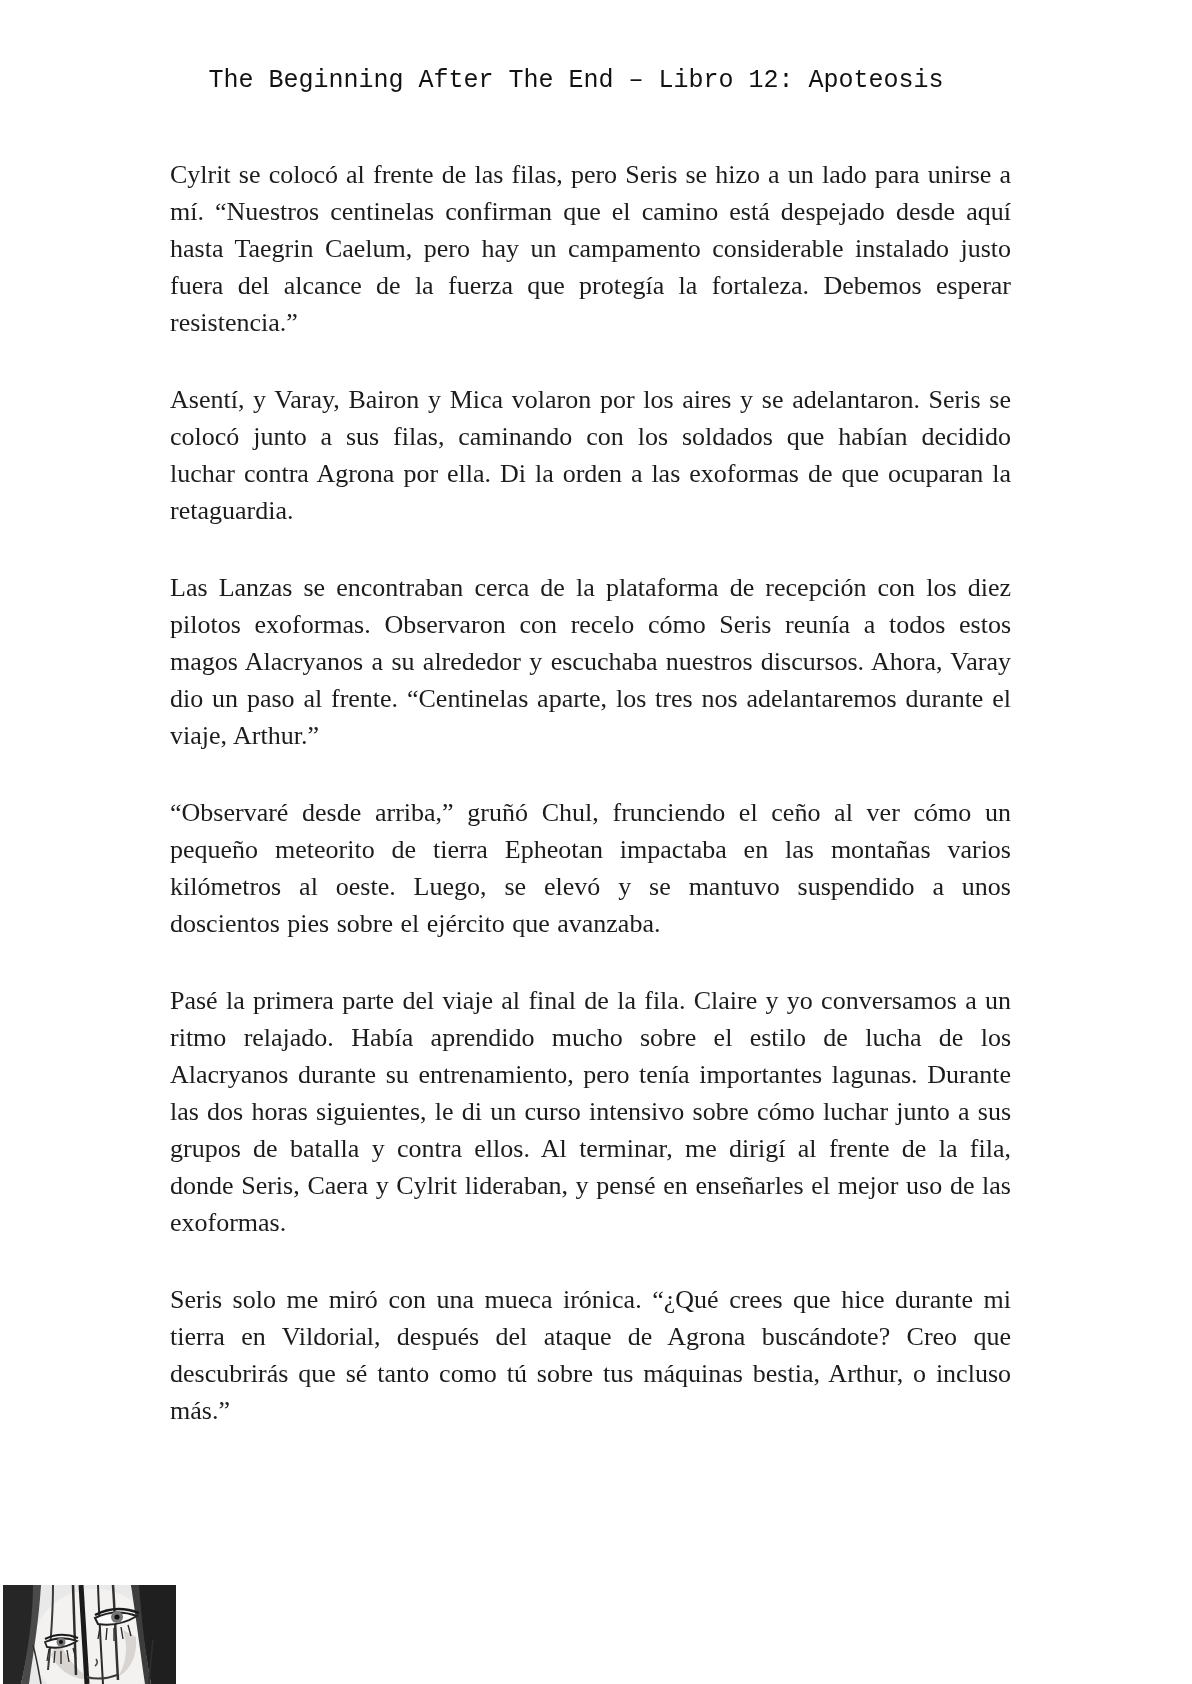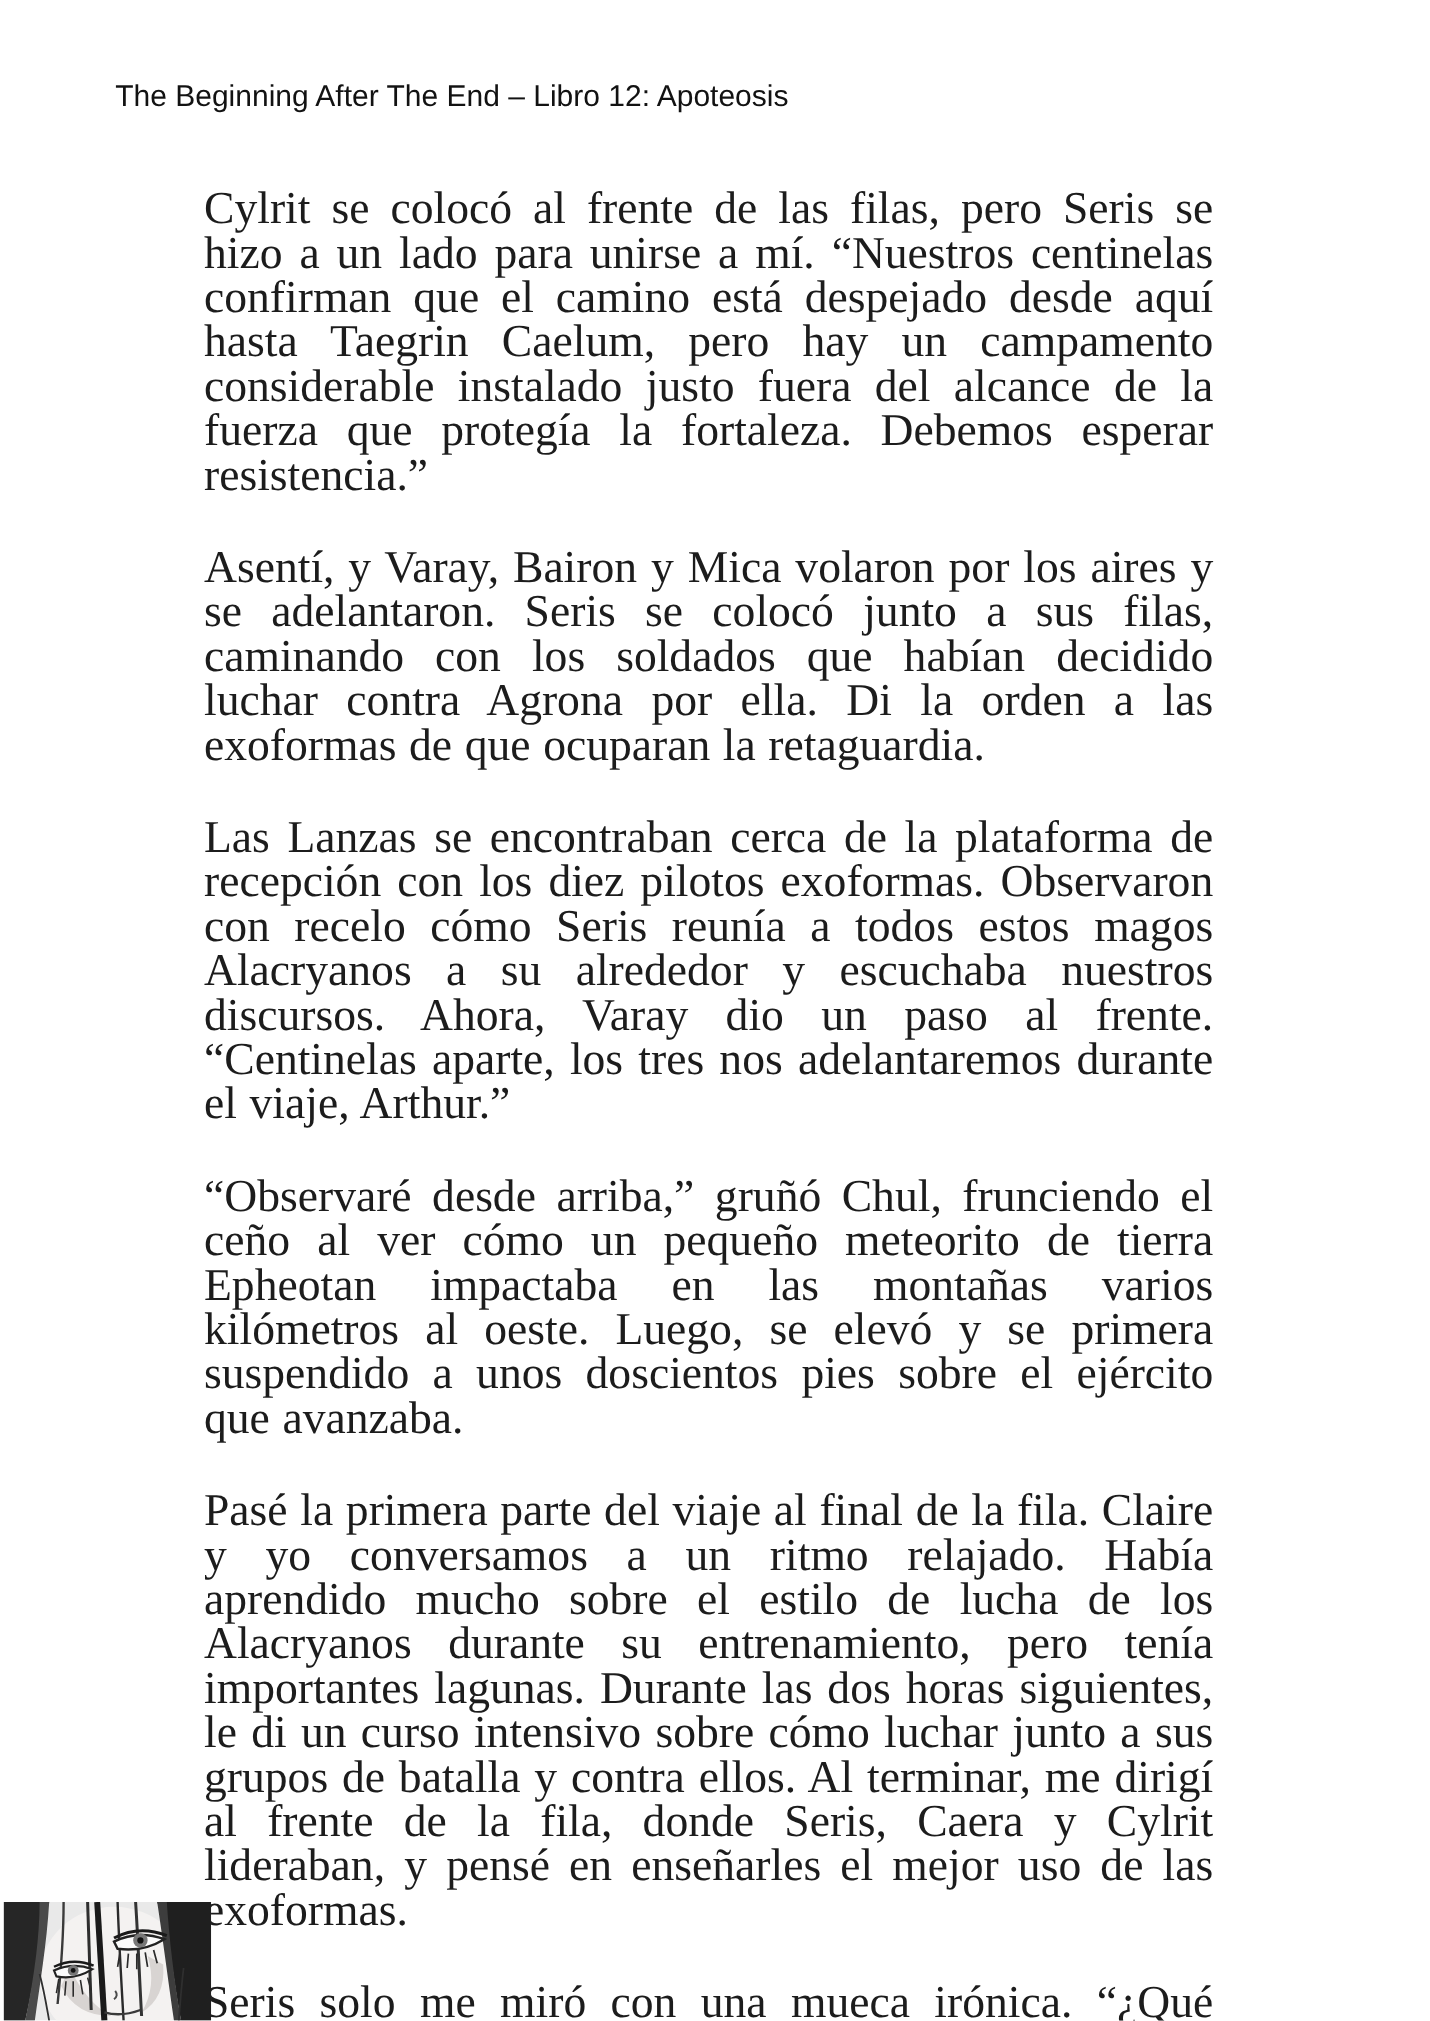--- a/index.html
+++ b/index.html
@@ -14,35 +14,35 @@
     background: #ffffff;
     overflow: hidden;
     font-family: "Liberation Serif", serif;
     color: #1c1c1c;
   }
   .title-block {
     position: absolute;
     top: 62px;
     left: 96px;
     width: 960px;
-    text-align: left;
-    font-family: Liberation Sans, sans-serif;
+    text-align: center;
+    font-family: Liberation Mono, monospace;
     font-size: 25px;
     line-height: 37px;
     color: #121212;
     font-weight: 400;
   }
   .body-text {
     position: absolute;
     top: 156px;
     left: 170px;
     width: 841px;
   }
   .para {
-    font-size: 38px;
+    font-size: 26px;
     line-height: 37px;
     text-align: justify;
     text-align-last: left;
     margin: 0 0 40px 0;
     word-spacing: 1px;
   }
   .footer-art {
     position: absolute;
     left: 3px;
     top: 1585px;
@@ -57,21 +57,21 @@
 <div class="page">
 
   <div class="title-block">
     <div>The Beginning After The End – Libro 12: Apoteosis</div>
   </div>
 
   <div class="body-text">
     <p class="para">Cylrit se colocó al frente de las filas, pero Seris se hizo a un lado para unirse a mí. “Nuestros centinelas confirman que el camino está despejado desde aquí hasta Taegrin Caelum, pero hay un campamento considerable instalado justo fuera del alcance de la fuerza que protegía la fortaleza. Debemos esperar resistencia.”</p>
     <p class="para">Asentí, y Varay, Bairon y Mica volaron por los aires y se adelantaron. Seris se colocó junto a sus filas, caminando con los soldados que habían decidido luchar contra Agrona por ella. Di la orden a las exoformas de que ocuparan la retaguardia.</p>
     <p class="para">Las Lanzas se encontraban cerca de la plataforma de recepción con los diez pilotos exoformas. Observaron con recelo cómo Seris reunía a todos estos magos Alacryanos a su alrededor y escuchaba nuestros discursos. Ahora, Varay dio un paso al frente. “Centinelas aparte, los tres nos adelantaremos durante el viaje, Arthur.”</p>
-    <p class="para">“Observaré desde arriba,” gruñó Chul, frunciendo el ceño al ver cómo un pequeño meteorito de tierra Epheotan impactaba en las montañas varios kilómetros al oeste. Luego, se elevó y se primera suspendido a unos doscientos pies sobre el ejército que avanzaba.</p>
+    <p class="para">“Observaré desde arriba,” gruñó Chul, frunciendo el ceño al ver cómo un pequeño meteorito de tierra Epheotan impactaba en las montañas varios kilómetros al oeste. Luego, se elevó y se mantuvo suspendido a unos doscientos pies sobre el ejército que avanzaba.</p>
     <p class="para">Pasé la primera parte del viaje al final de la fila. Claire y yo conversamos a un ritmo relajado. Había aprendido mucho sobre el estilo de lucha de los Alacryanos durante su entrenamiento, pero tenía importantes lagunas. Durante las dos horas siguientes, le di un curso intensivo sobre cómo luchar junto a sus grupos de batalla y contra ellos. Al terminar, me dirigí al frente de la fila, donde Seris, Caera y Cylrit lideraban, y pensé en enseñarles el mejor uso de las exoformas.</p>
     <p class="para">Seris solo me miró con una mueca irónica. “¿Qué crees que hice durante mi tierra en Vildorial, después del ataque de Agrona buscándote? Creo que descubrirás que sé tanto como tú sobre tus máquinas bestia, Arthur, o incluso más.”</p>
   </div>
 
   <svg class="footer-art" viewBox="0 0 173 99" xmlns="http://www.w3.org/2000/svg" role="img">
 
     <rect x="0" y="0" width="173" height="99" fill="#e9e9e9"></rect>
 
     <ellipse cx="92" cy="62" rx="62" ry="58" fill="#f4f2f1"></ellipse>
 

